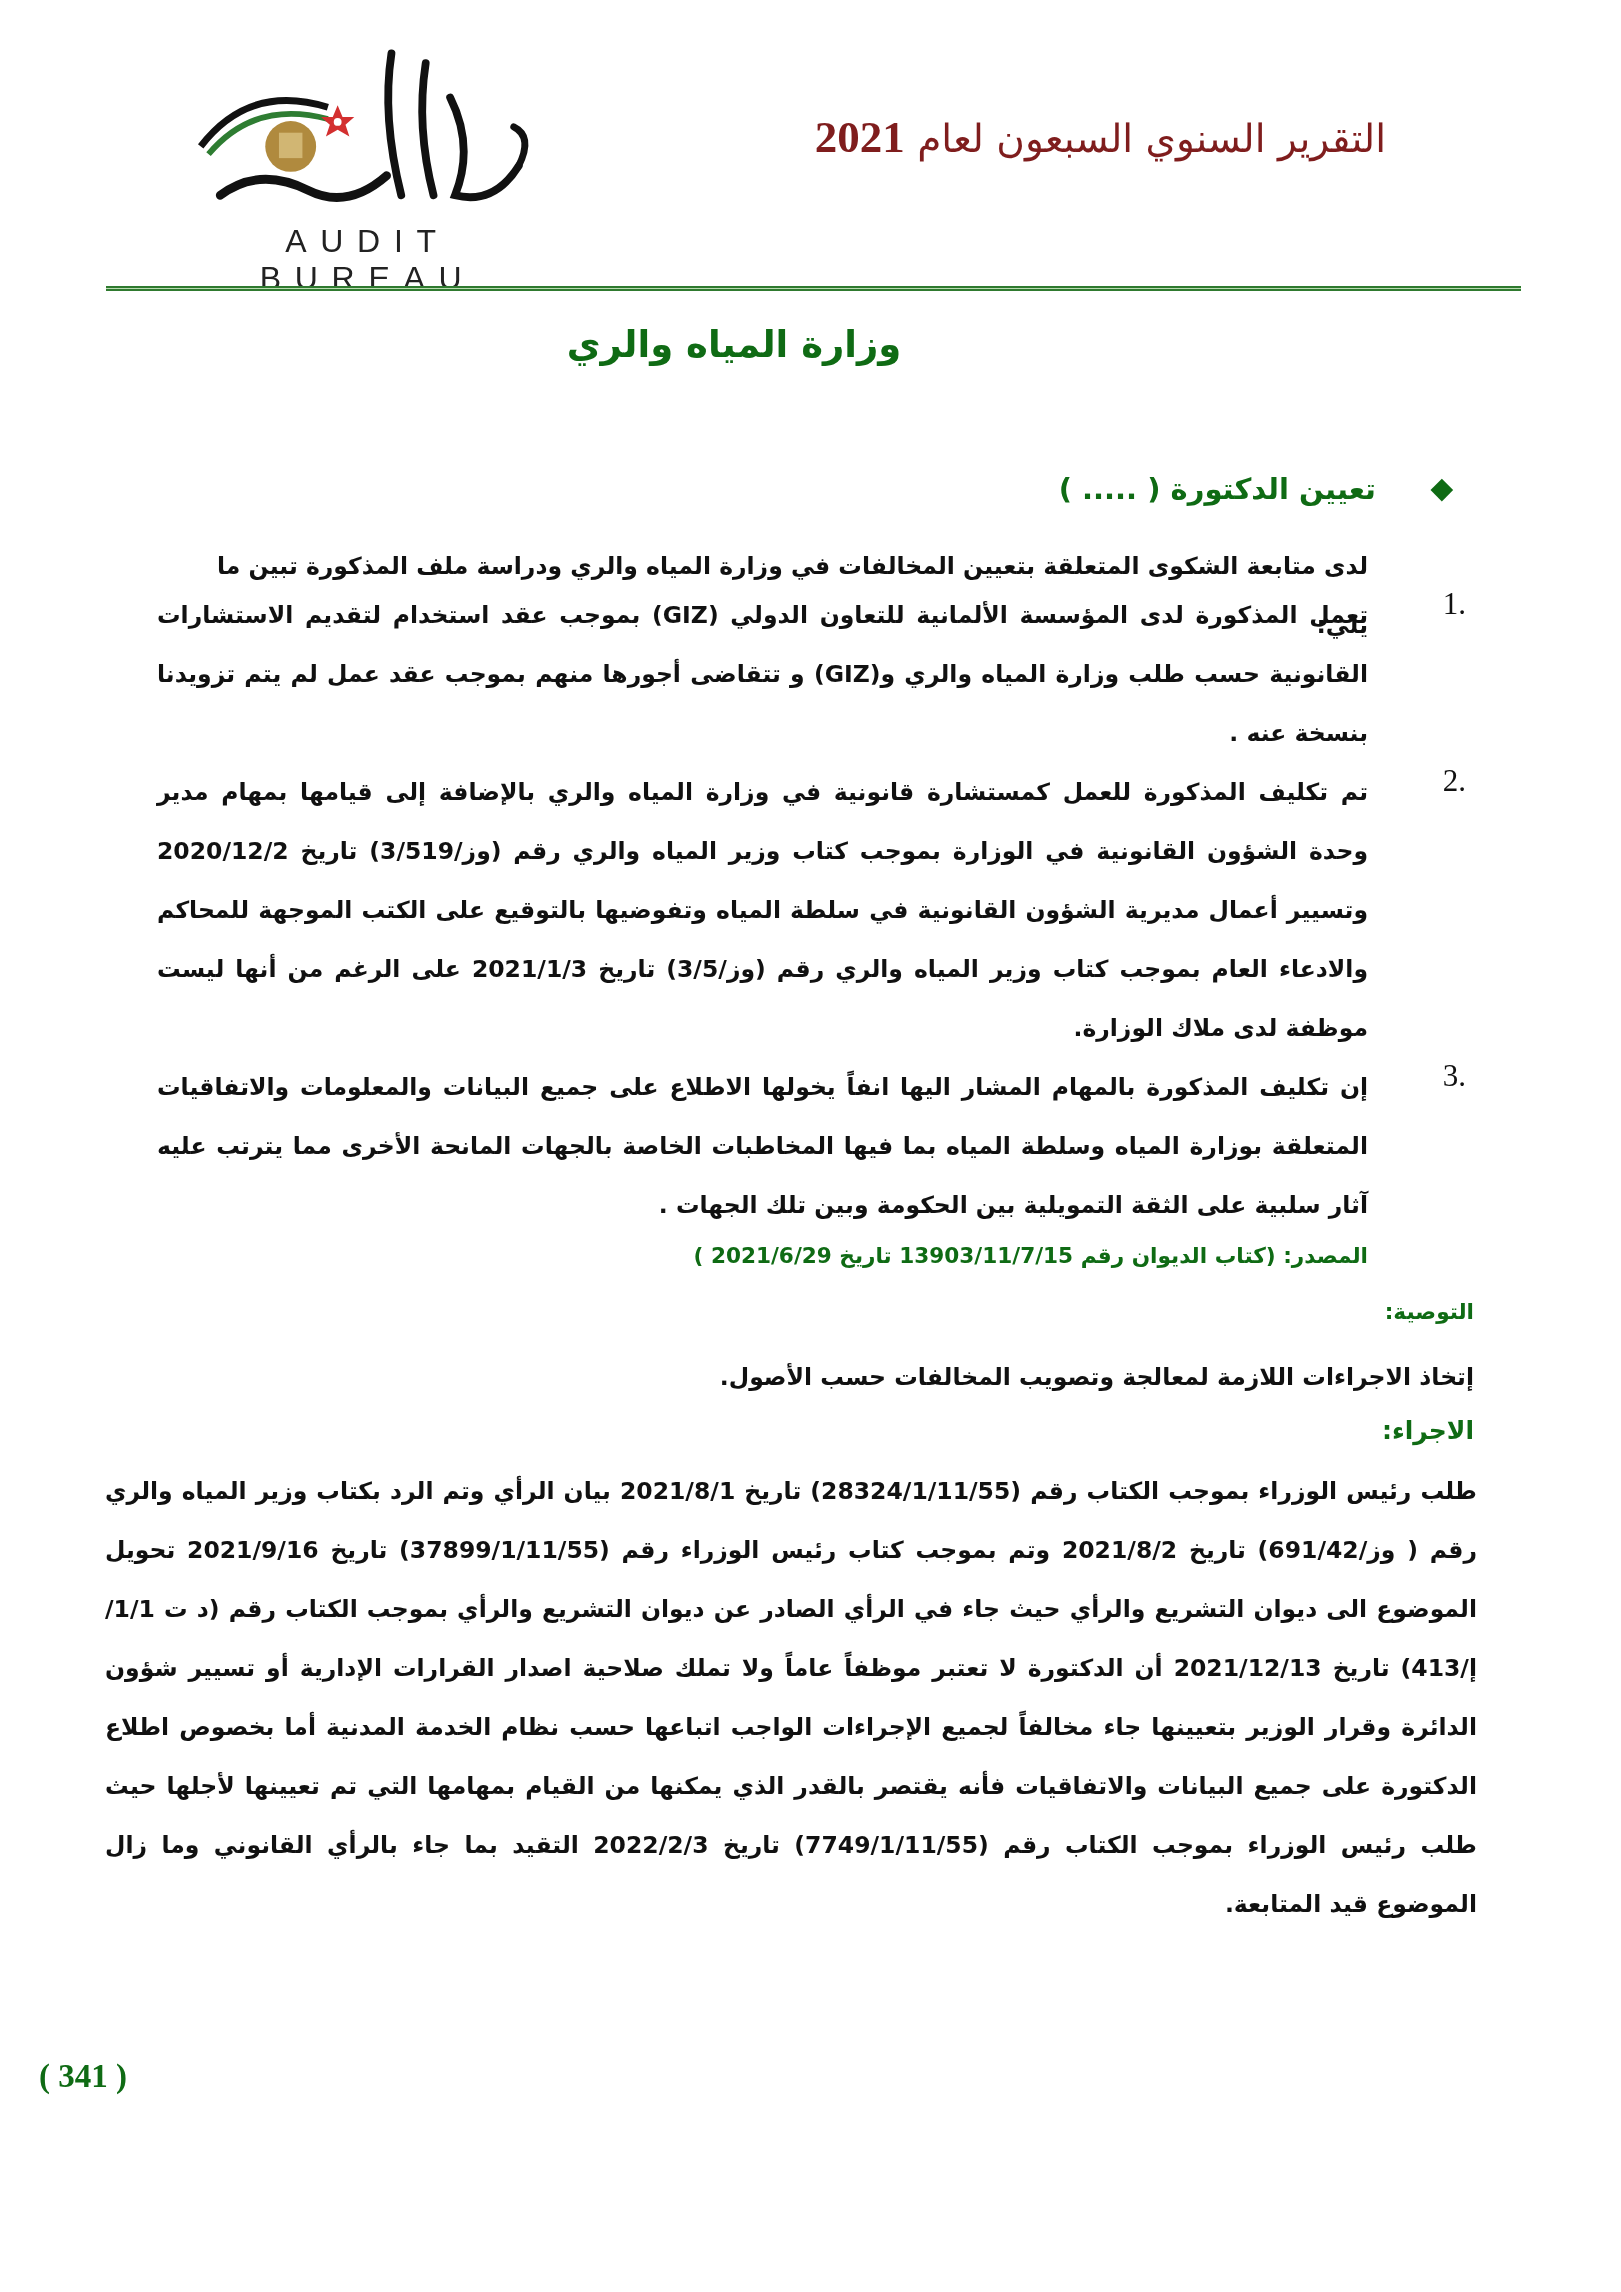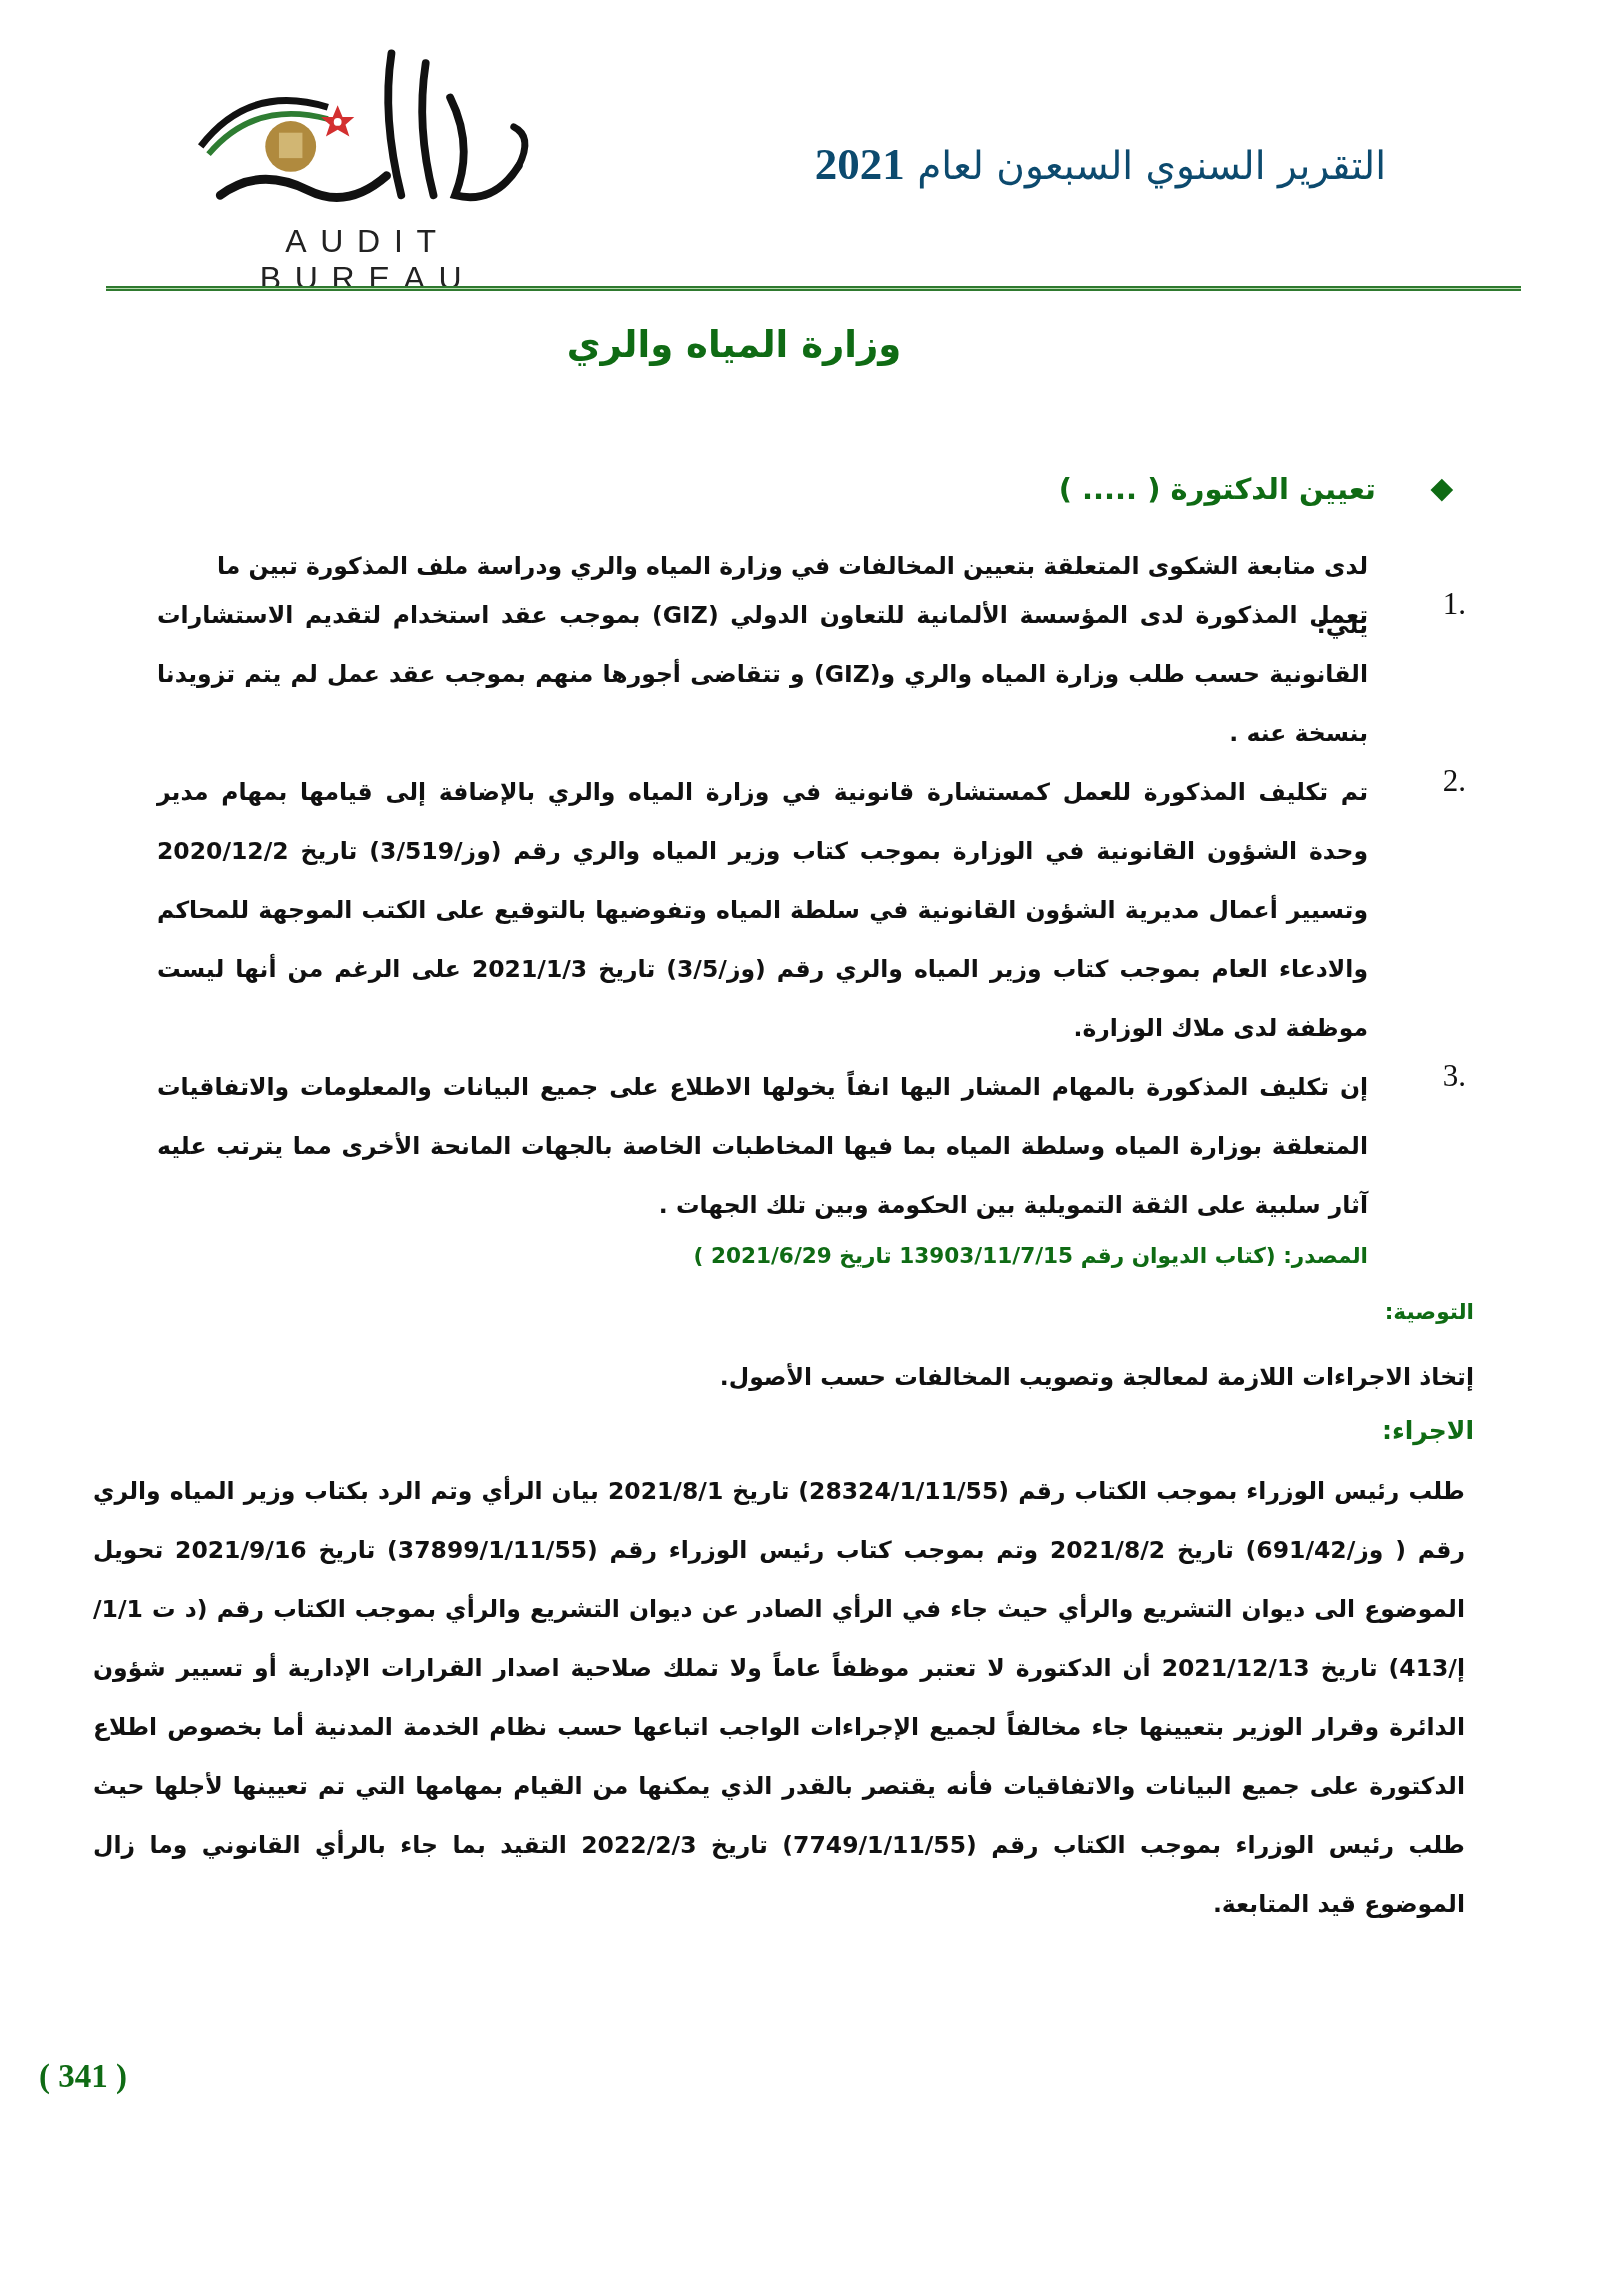--- a/index.html
+++ b/index.html
@@ -6,22 +6,22 @@
   body {
     width: 1621px; height: 2293px; position: relative; overflow: hidden;
     font-family: "DejaVu Sans", sans-serif; color: #111;
   }
   .abs { position: absolute; }
 
   
   .logo { left: 181px; top: 29px; width: 372px; height: 225px; }
   .logo-tag { left: 186px; top: 223px; width: 363px; text-align: center;
     font-family: "Liberation Sans", sans-serif; font-size: 32px; letter-spacing: 13.7px; color: #222; }
-  .report-title { right: 235px; top: 138px; direction: rtl;
-    font-family: "DejaVu Serif", serif; font-size: 39px; color: #0c4a6e; white-space: nowrap; }
+  .report-title { right: 235px; top: 111px; direction: rtl;
+    font-family: "DejaVu Serif", serif; font-size: 39px; color: #7f1d1d; white-space: nowrap; }
   .report-title .year { font-family: "Liberation Serif", serif; font-weight: bold; font-size: 45px; }
   .rule { left: 106px; top: 286px; width: 1415px; height: 4.9px;
     border-top: 2px solid #2f7a2f; border-bottom: 2px solid #2f7a2f; background: #b9dcb0; box-sizing: border-box; }
 
   .ministry { left: 0; width: 1468px; top: 323px; text-align: center; direction: rtl;
     font-family: "DejaVu Sans", sans-serif; font-weight: bold; font-size: 37px; color: #0f6b14; }
 
   
   .sec-head { right: 245px; top: 472px; direction: rtl; font-weight: bold; font-size: 29px; color: #0f6b14; white-space: nowrap; }
   .diamond { left: 1434px; top: 482px; width: 15.7px; height: 15.7px; background: #0f6b14; transform: rotate(45deg); }
@@ -31,21 +31,21 @@
 
   .list { right: 253px; top: 586px; width: 1211px; }
   .li { position: relative; }
   .li-num { position: absolute; right: -98px; top: 0; font-family: "Liberation Serif", serif; font-weight: normal; font-size: 31px; direction: ltr; }
   .li-text { direction: rtl; text-align: justify; text-align-last: right; font-weight: bold; font-size: 23.5px; line-height: 59px; }
 
   .source { right: 253px; top: 1243px; direction: rtl; font-weight: bold; font-size: 21.6px; color: #0f6b14; white-space: nowrap; }
   .rec-label { right: 147px; top: 1299px; direction: rtl; font-weight: bold; font-size: 21.6px; color: #0f6b14; }
   .rec-text { right: 147px; top: 1348px; width: 1274px; text-align: right; }
   .act-label { right: 147px; top: 1416px; direction: rtl; font-weight: bold; font-size: 25px; color: #0f6b14; }
-  .act-text { right: 156px; top: 1462px; width: 1372px; }
+  .act-text { right: 144px; top: 1462px; width: 1372px; }
 
   .pagenum { left: 0; width: 1621px; top: 2058px; font-family: "Liberation Serif", serif; font-weight: bold; font-size: 33px; color: #0f6b14; margin-left: 39px; }
 </style>
 </head>
 <body>
 
 <div class="abs logo">
   <svg width="372" height="225" viewBox="0 0 380 230">
     <path d="M20 120 Q70 55 150 80" stroke="#111" stroke-width="7" fill="none"></path>
     <path d="M28 128 Q75 72 150 92" stroke="#2e7d32" stroke-width="6" fill="none"></path>

